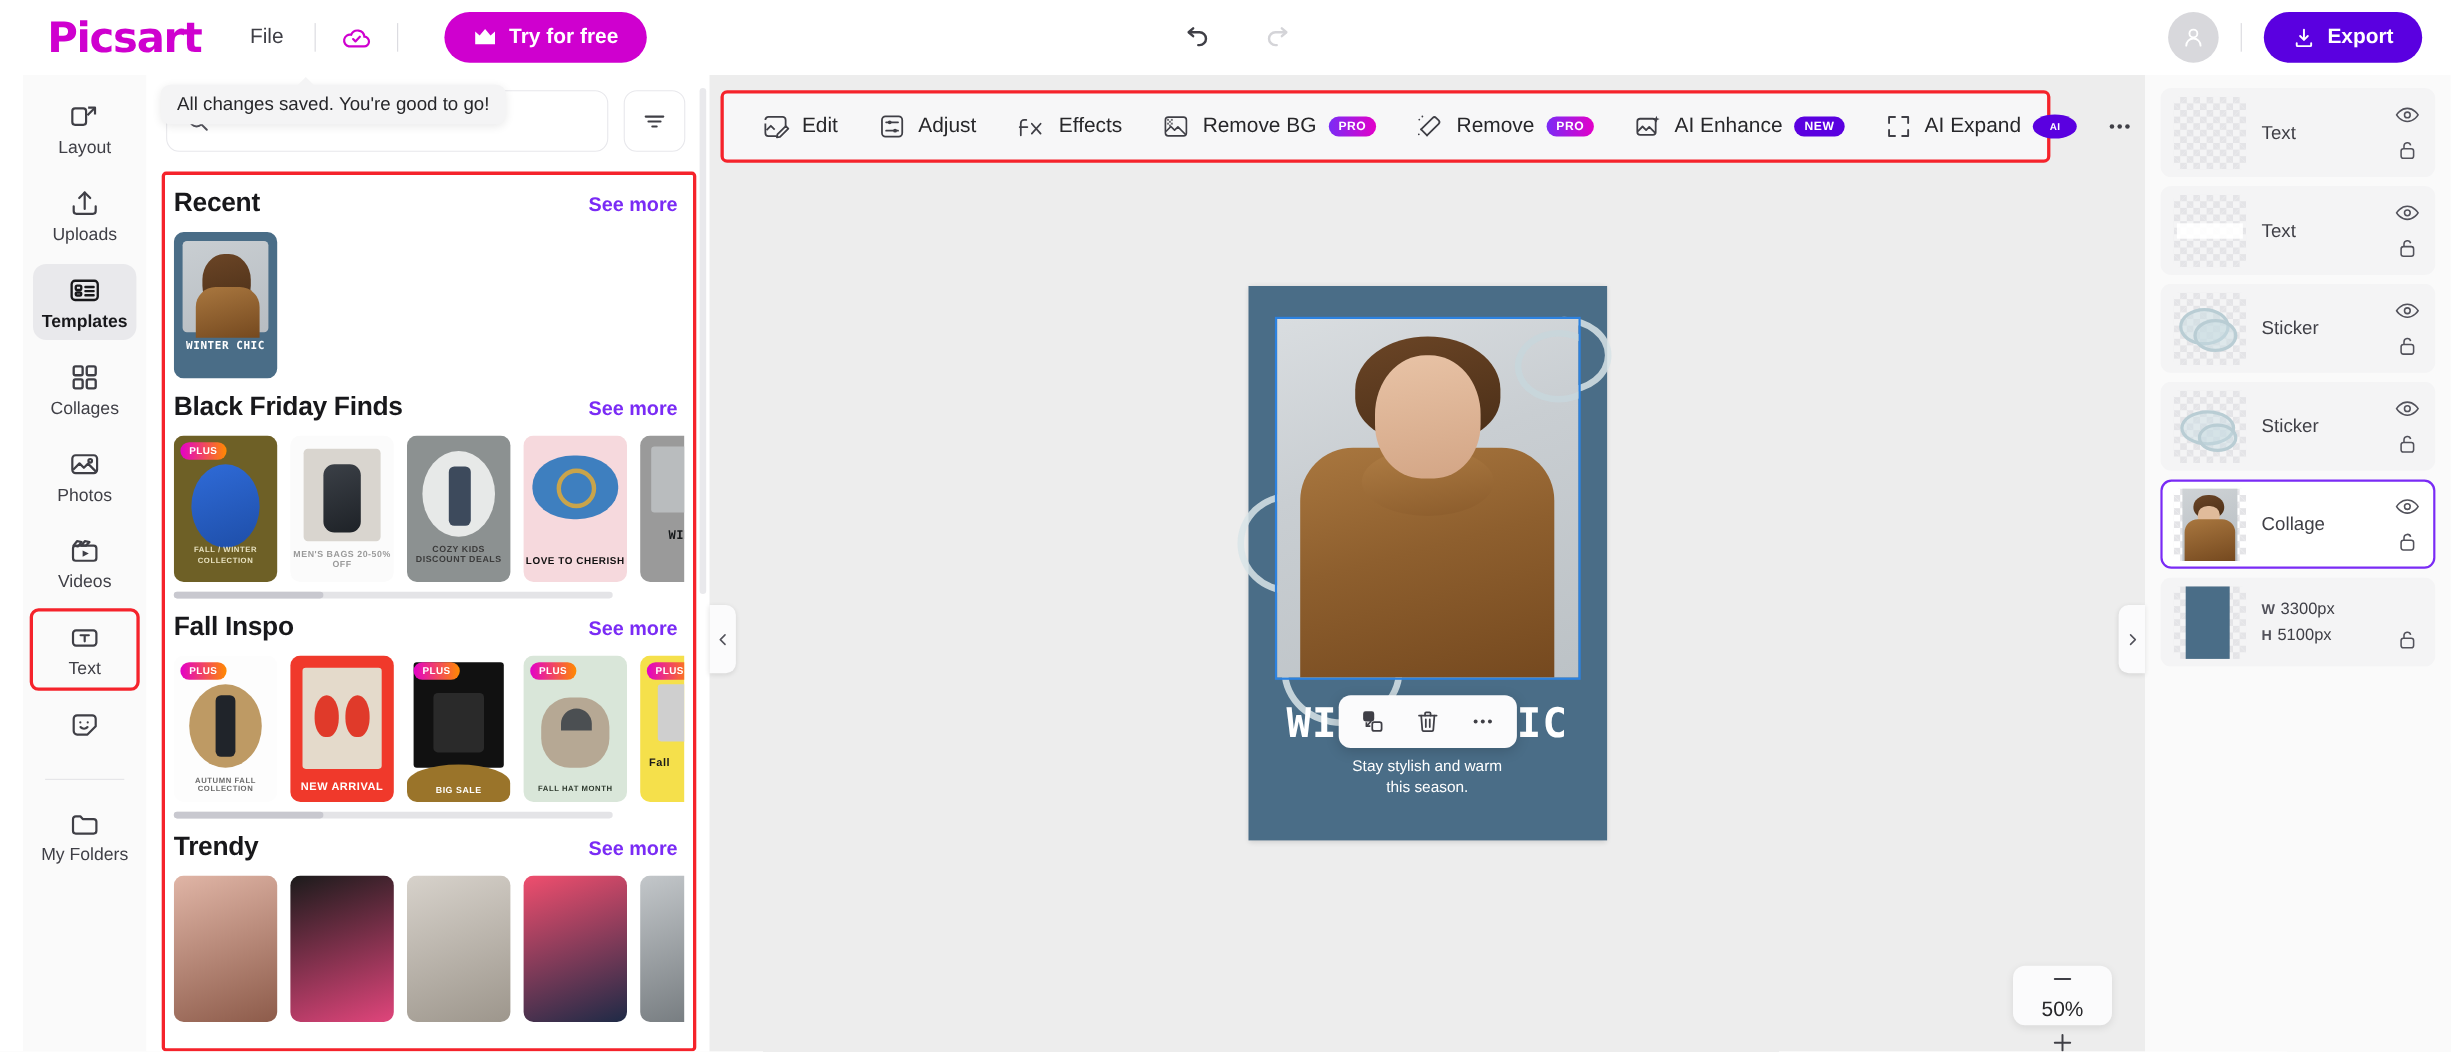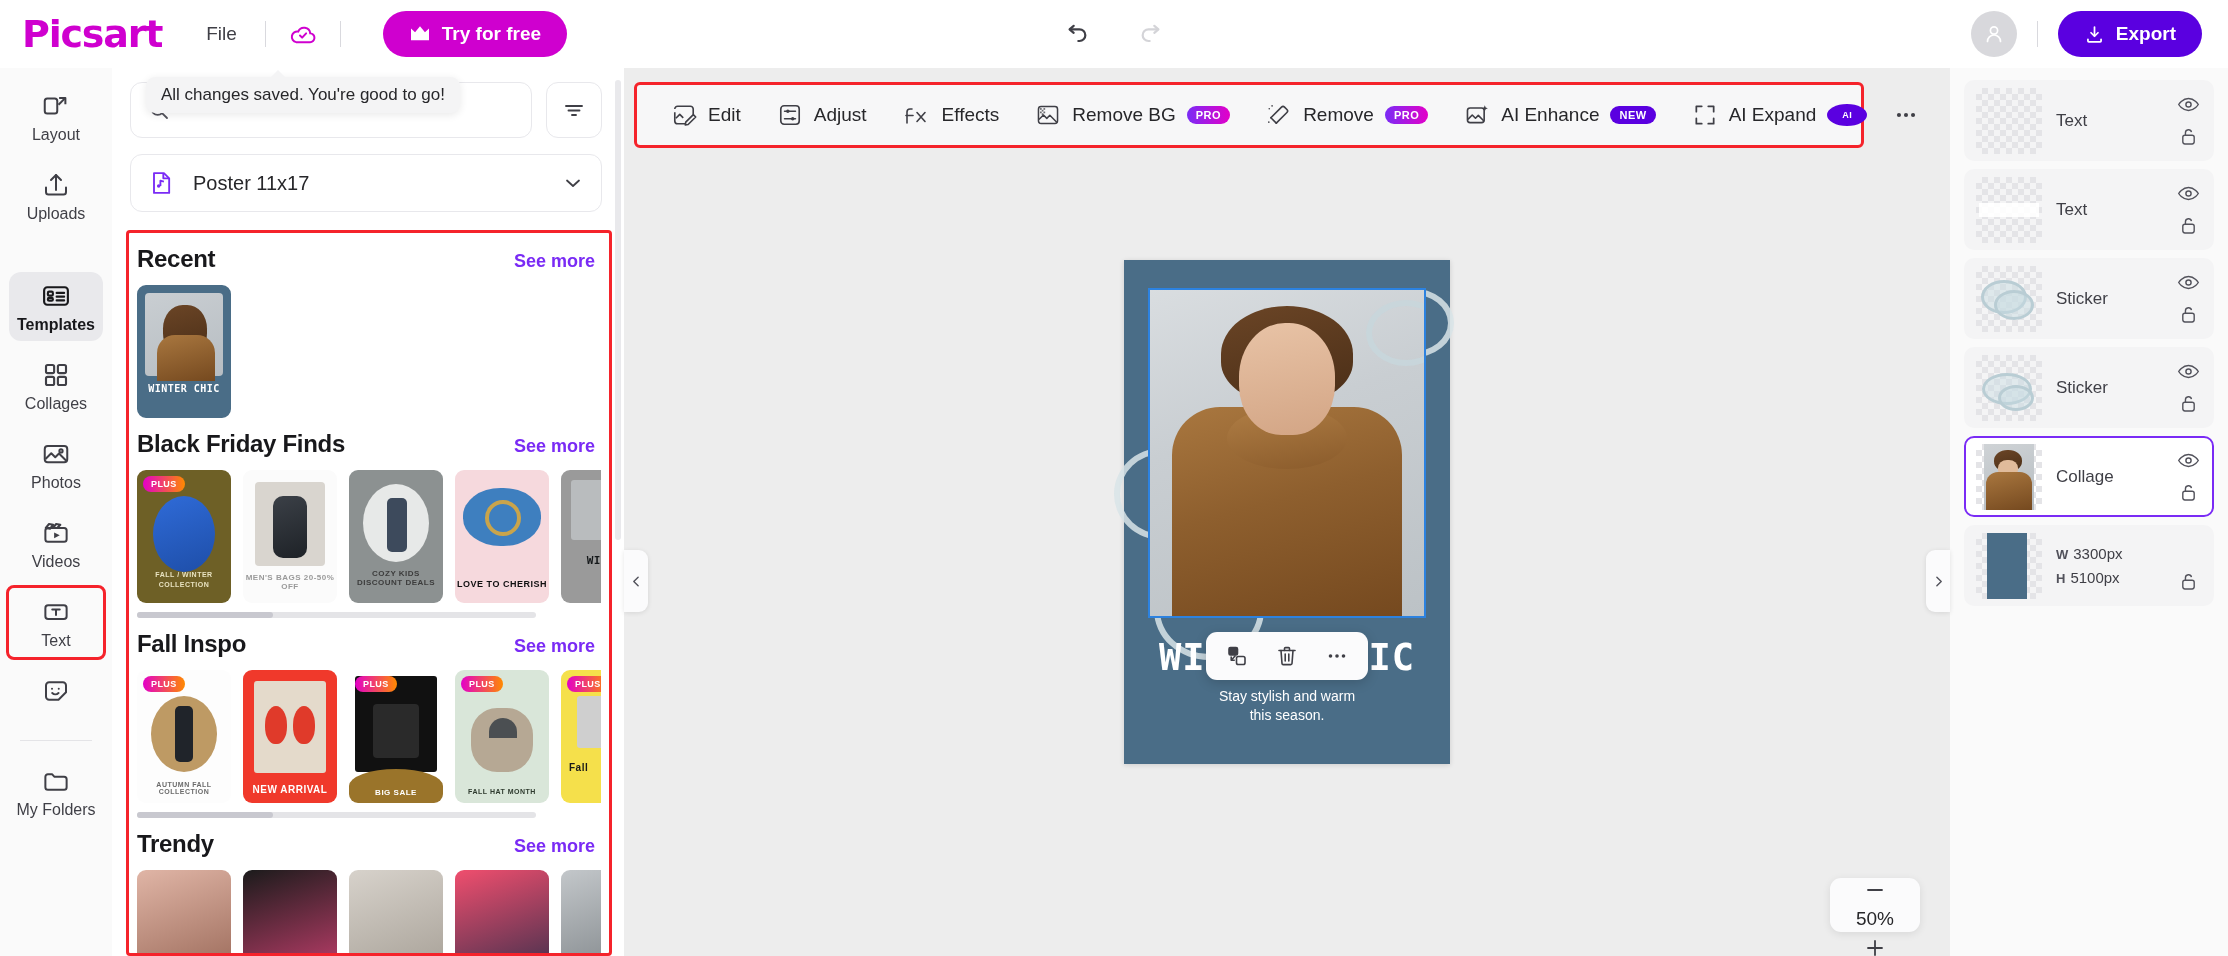--- a/index.html
+++ b/index.html
@@ -3,21 +3,21 @@
 <meta charset="utf-8">
 <style>
   * { box-sizing: border-box; margin: 0; padding: 0; }
   html, body {
     width: 2228px; height: 956px;
     overflow: hidden;
     font-family: "Liberation Sans", sans-serif;
     background: #ffffff;
     -webkit-font-smoothing: antialiased;
   }
-  .app { position: relative; width: 2228px; height: 956px; display: flex; flex-direction: column; }
+  .app { position: relative; width: 2228px; height: 956px; display: flex; flex-direction: column; padding-left: 21px; }
 
   
   .header {
     height: 68px; flex: 0 0 68px;
     background: #ffffff;
     display: flex; align-items: center;
     position: relative; z-index: 40;
   }
   .brand {
     font-size: 38px; font-weight: bold; color: #CF00CF;
@@ -77,21 +77,21 @@
   .rail {
     width: 112px; flex: 0 0 112px; background: #fafafa;
     display: flex; flex-direction: column; align-items: center;
     padding-top: 14px; position: relative; z-index: 20;
   }
   .rail-item {
     width: 94px; padding: 9px 0 7px; border-radius: 12px;
     display: flex; flex-direction: column; align-items: center; gap: 5px;
     cursor: pointer; margin-bottom: 10px; position: relative; text-align: center;
   }
-  .rail-item.active { background: #e9e9ec; margin-top: 32px; }
+  .rail-item.active { background: #e9e9ec; }
   .rail-item .lbl { font-size: 16px; color: #3f3f46; font-weight: 500; }
   .rail-item.active .lbl { font-weight: bold; color: #18181b; }
   .rail-item.hl { outline: 3px solid #F5232B; border-radius: 5px; }
   .rail-divider { width: 72px; height: 1px; background: #e4e4e7; margin: 12px 0 16px; }
 
   
   .panel {
     width: 512px; flex: 0 0 512px; background: #ffffff;
     position: relative; display: flex; flex-direction: column;
     padding: 0 0 0 0; overflow: hidden;
@@ -464,36 +464,20 @@
           </div>
           <div class="filter-btn">
             <span>
               <svg width="24" height="24" viewBox="0 0 24 24" fill="none" stroke="#3f3f46" stroke-width="1.9" stroke-linecap="round">
                 <path d="M4 8h16M6.5 12.5h11M10 17h4"></path>
               </svg>
             </span>
           </div>
         </div>
 
-        <div class="size-select">
-          <span>
-            <svg width="28" height="28" viewBox="0 0 24 24" fill="none" stroke="#7A2BF5" stroke-width="1.6" stroke-linejoin="round">
-              <path d="M6 3.5h8.5L19 8v12.5H6z"></path>
-                <path d="M14 3.5V8h5"></path>
-              <circle cx="10" cy="14.6" r="1.5" fill="#7A2BF5" stroke="none"></circle>
-                <path d="M11.5 14.6V10l3 .8"></path>
-            </svg>
-          </span>
-          <span class="nm">Poster 11x17</span>
-          <span>
-            <svg width="24" height="24" viewBox="0 0 24 24" fill="none" stroke="#3f3f46" stroke-width="1.8" stroke-linecap="round" stroke-linejoin="round">
-                <polyline points="6,9.5 12,15 18,9.5"></polyline>
-              </svg>
-          </span>
-        </div>
       </div>
 
       <div class="sections-wrap">
 
         <div class="sect">
           <div class="sect-head">
             <span class="sect-title">Recent</span>
             <span class="see-more">See more</span>
           </div>
           <div class="thumb-row">

